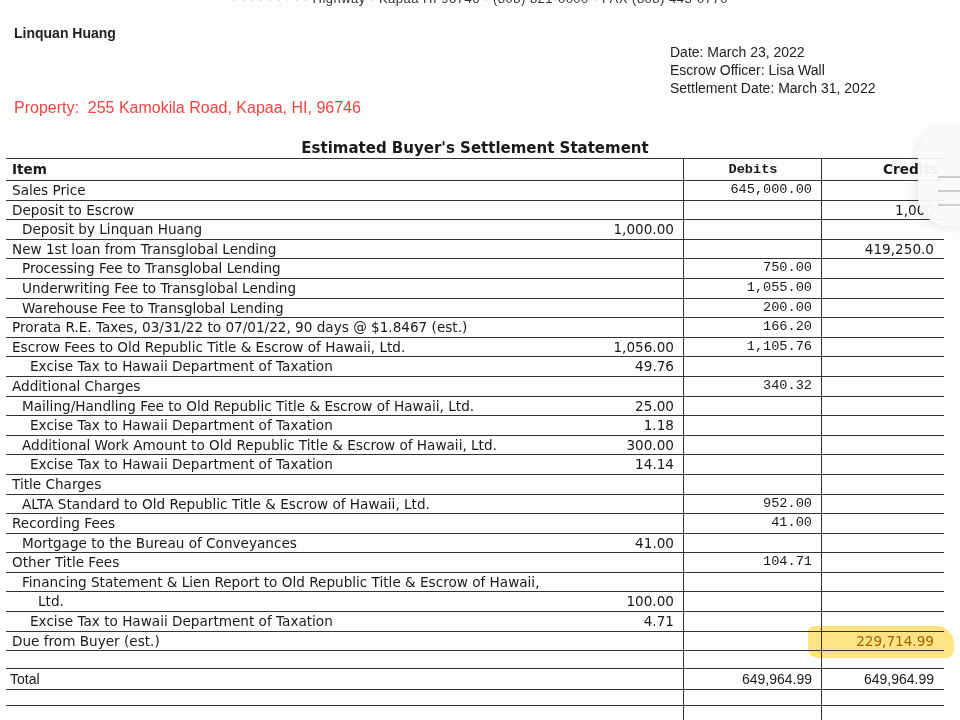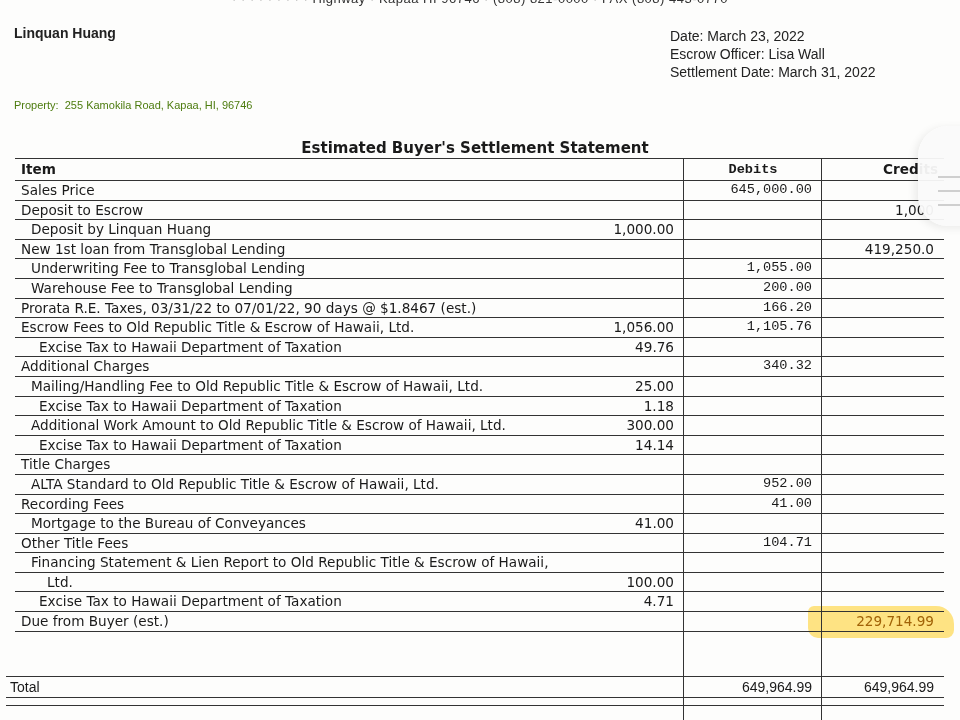--- a/index.html
+++ b/index.html
@@ -11,64 +11,64 @@
   .letterhead-cut {
     position: absolute; left: 0; top: -9px; width: 960px; text-align: center;
     font-size: 13px; color: #333; letter-spacing: 0.5px; white-space: nowrap;
     font-family: "Liberation Sans", sans-serif;
   }
   .buyer-name {
     position: absolute; left: 14px; top: 25px; font-size: 14px;
     font-family: "Liberation Sans", sans-serif; color: #222; font-weight: bold;
   }
   .meta {
-    position: absolute; left: 670px; top: 27px; font-size: 14px; line-height: 18px;
+    position: absolute; left: 670px; top: 43px; font-size: 14px; line-height: 18px;
     font-family: "Liberation Sans", sans-serif; color: #222;
   }
   .meta div { white-space: nowrap; }
   .meta .hl {
     position: relative; color: #8a7a2e;
   }
   .meta .hl::before {
     content: ""; position: absolute; left: -18px; right: -50px; top: -3px; bottom: -5px;
     background: rgba(255, 215, 60, 0.55); border-radius: 8px; z-index: -1;
     transform: rotate(0.5deg);
   }
   .property {
-    position: absolute; left: 14px; top: 99px; font-size: 11px;
-    font-family: "Liberation Sans", sans-serif; color: #4d7c0f; white-space: pre; text-align: right;
+    position: absolute; left: 14px; top: 99px; font-size: 16px;
+    font-family: "Liberation Sans", sans-serif; color: #ef4444; white-space: pre; text-align: right;
   }
   .title {
     position: absolute; left: 0; width: 950px; top: 139px; text-align: center;
     font-size: 15px; font-weight: bold;
   }
 
   .table { position: absolute; left: 6px; top: 158px; width: 938px; }
   .row {
     position: relative; height: 18.6px; border-bottom: 1.5px solid #333;
-    font-size: 13.6px; line-height: 18px; margin-left: 9px;
+    font-size: 13.6px; line-height: 18px;
   }
   .row.header { border-top: 1.5px solid #333; height: 21px; line-height: 21px; font-weight: bold; }
   .cell { position: absolute; top: 0; white-space: nowrap; }
   .c-item { left: 6px; }
   .c-sub { right: 270px; width: 140px; text-align: right; }
   .c-deb { right: 132px; width: 120px; text-align: right; font-family: Liberation Mono, monospace; }
   .c-cred { right: 10px; width: 110px; text-align: right; }
   .ind1 { padding-left: 10px; }
   .ind2 { padding-left: 18px; }
 
   .vline { position: absolute; width: 1.3px; background: #333; }
   .credit-hl { color: #a16207; }
   .credit-hl::before {
     content: ""; position: absolute; left: -16px; right: -20px; top: -6px; bottom: -8px;
     background: rgba(255, 210, 50, 0.6); border-radius: 6px 18px 8px 10px; z-index: -1;
   }
   .total-row { position: absolute; left: 6px; width: 938px; top: 668px; height: 20px;
     border-top: 1.5px solid #333; border-bottom: 1.5px solid #333;
-    font-family: "Liberation Sans", sans-serif; font-size: 14px; line-height: 20px; margin-top: 8px; }
+    font-family: "Liberation Sans", sans-serif; font-size: 14px; line-height: 20px; }
   .gap-row { position: absolute; left: 6px; width: 938px; top: 650px; height: 18px; }
   .bottom-line { position: absolute; left: 6px; width: 938px; top: 705px; border-top: 1.5px solid #333; }
 
   .overlay-btn {
     position: absolute; left: 918px; top: 126px; width: 70px; height: 100px;
     background: rgba(250,250,250,0.95); border-radius: 30px 0 0 30px;
     box-shadow: -3px 2px 8px rgba(0,0,0,0.08);
   }
   .overlay-btn .bar { position: absolute; left: 20px; width: 40px; height: 2px; background: #cfcfcf; }
 </style>
@@ -114,20 +114,26 @@
         <span class="cell c-deb"></span>
         <span class="cell c-cred"></span>
       </div>
       <div class="row">
         <span class="cell c-item ">New 1st loan from Transglobal Lending</span>
         <span class="cell c-sub"></span>
         <span class="cell c-deb"></span>
         <span class="cell c-cred">419,250.0</span>
       </div>
       <div class="row">
+        <span class="cell c-item ind1">Processing Fee to Transglobal Lending</span>
+        <span class="cell c-sub"></span>
+        <span class="cell c-deb">750.00</span>
+        <span class="cell c-cred"></span>
+      </div>
+      <div class="row">
         <span class="cell c-item ind1">Underwriting Fee to Transglobal Lending</span>
         <span class="cell c-sub"></span>
         <span class="cell c-deb">1,055.00</span>
         <span class="cell c-cred"></span>
       </div>
       <div class="row">
         <span class="cell c-item ind1">Warehouse Fee to Transglobal Lending</span>
         <span class="cell c-sub"></span>
         <span class="cell c-deb">200.00</span>
         <span class="cell c-cred"></span>

